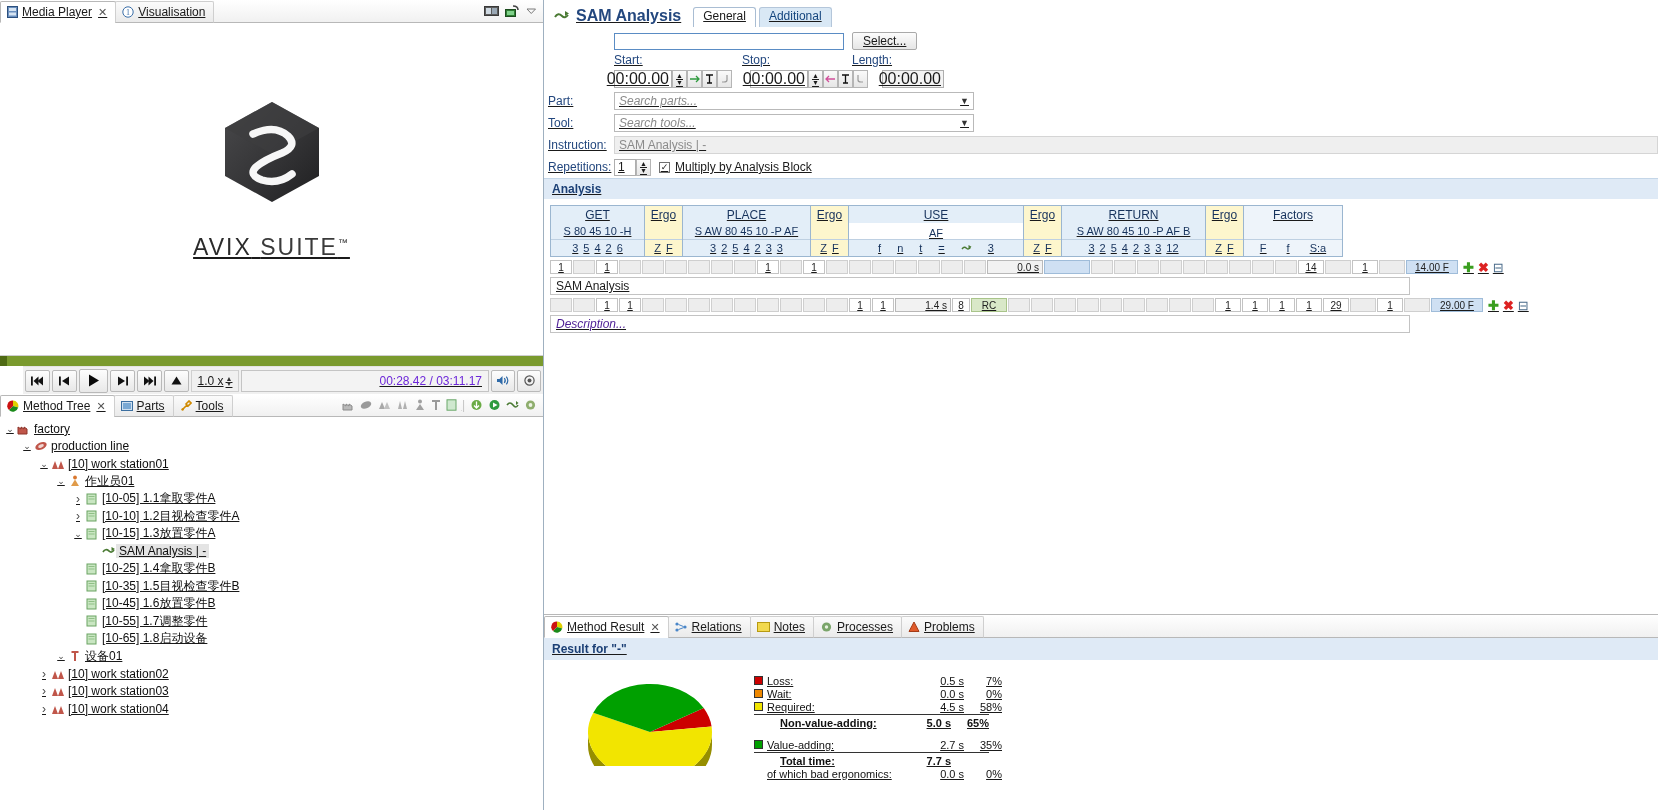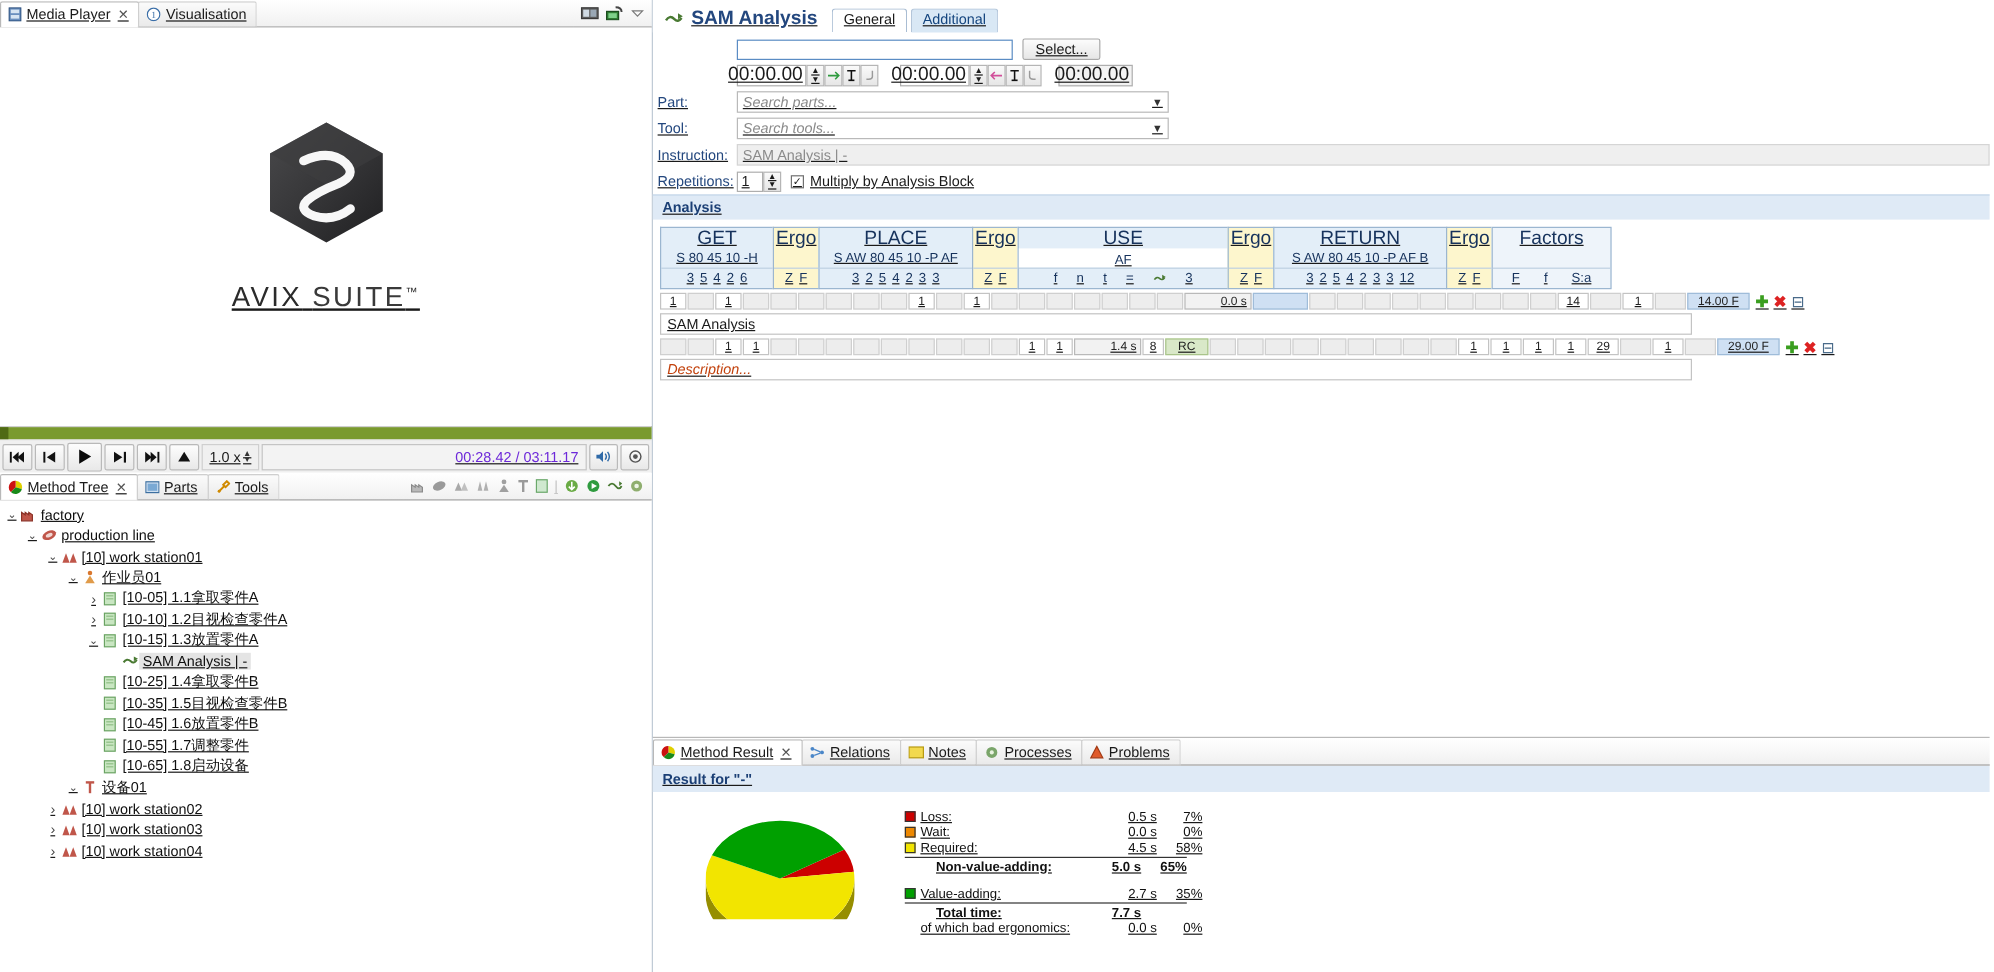--- a/index.html
+++ b/index.html
@@ -30,21 +30,21 @@
   .cube{width:104px;height:104px;position:relative;}
   .suitetext{margin-top:30px;font-size:23px;letter-spacing:2.0px;color:#2b2b2b;font-family:"Liberation Sans",sans-serif;}
   .suitetext .thin{font-weight:300;color:#3a3a3a;}
   .tm{font-size:10px;vertical-align:super;}
 
   
   .greenbar{height:10px;background:#7a9a2e;border-top:1px solid #cfcfcf;position:relative;}
   .greenbar .marker{position:absolute;left:0;top:0;width:7px;height:10px;background:#4f6a14;}
 
   
-  .playerbar{height:28px;background:#f0f0f0;border-top:1px solid #e3e3e3;display:flex;align-items:center;padding:0 2px;gap:2px;box-sizing:border-box;}
+  .playerbar{height:28px;background:#f0f0f0;border-top:1px solid #e3e3e3;display:flex;align-items:center;padding:0 2px;gap:2px;box-sizing:border-box;margin-left:23px;}
   .pbtn{width:25px;height:22px;background:linear-gradient(#fdfdfd,#e8e8e8);border:1px solid #b9b9b9;border-radius:2px;display:flex;align-items:center;justify-content:center;color:#111;font-size:11px;box-sizing:border-box;}
   .pbtn.play{width:29px;height:24px;}
   .speedbox{display:flex;align-items:center;gap:2px;height:22px;min-width:48px;padding:0 3px;background:#f0f0f0;border:1px solid #cfcfcf;box-sizing:border-box;justify-content:center;}
   .speedbox .val{font-size:12px;}
   .spin{display:flex;flex-direction:column;line-height:5px;font-size:7px;color:#333;}
   .timeline{flex:1;height:22px;background:#f3f3f3;border:1px solid #c4c4c4;display:flex;align-items:center;justify-content:flex-end;padding-right:6px;box-sizing:border-box;font-size:12px;color:#6d28d9;}
   .volbtn{width:24px;height:22px;background:linear-gradient(#fdfdfd,#e8e8e8);border:1px solid #b9b9b9;border-radius:2px;display:flex;align-items:center;justify-content:center;box-sizing:border-box;}
 
   
   .treepane{flex:1;display:flex;flex-direction:column;min-height:0;background:#fff;}
@@ -79,37 +79,37 @@
 
   .secthead{background:#dfeaf6;color:#1b3f75;font-weight:bold;font-size:12px;padding:3px 0 3px 8px;border-top:1px solid #c4d6e8;}
 
   
   .gridwrap{padding:6px 0 0 6px;}
   .ghead{display:flex;align-items:stretch;}
   .gcol{border:1px solid #9bb6d0;border-right:none;background:#e3eef8;display:flex;flex-direction:column;box-sizing:border-box;}
   .gcol:last-child{border-right:1px solid #9bb6d0;}
   .gcol.ergo{background:#fdf6cd;}
   .gcol.fact{background:#eef4fa;}
-  .gtitle{height:17px;display:flex;align-items:center;justify-content:center;font-size:16px;color:#16325c;}
+  .gtitle{height:17px;display:flex;align-items:center;justify-content:center;font-size:12px;color:#16325c;}
   .gsub{height:16px;display:flex;align-items:center;font-size:11px;color:#16325c;padding:0 3px;gap:4px;justify-content:center;}
   .gsub.right{justify-content:flex-end;}
   .gcode{height:16px;display:flex;align-items:center;font-size:11px;color:#16325c;border-top:1px solid #bed0e2;padding:0 3px;gap:4px;justify-content:center;}
 
   .grow{display:flex;align-items:center;height:16px;margin-top:2px;gap:1px;}
   .cell{height:14px;border:1px solid #c3c3c3;background:#fff;box-sizing:border-box;font-size:10px;display:flex;align-items:center;justify-content:center;color:#222;}
   .cell.gray{background:#ededed;border-color:#cfcfcf;}
   .cell.blue{background:#cfe0f3;border-color:#9fbcd9;}
   .cell.time{justify-content:flex-end;padding-right:3px;font-size:10px;background:#f2f2f2;border-color:#b9b9b9;}
   .cell.green{background:#d9e8c8;border-color:#a9c48a;}
   .rowicons{display:flex;align-items:center;gap:4px;padding-left:4px;font-size:13px;}
   .plus{color:#3a9e1f;font-weight:bold;}
   .xx{color:#d22;font-weight:bold;}
   .minus{color:#4a6b8a;}
   .descbar{height:18px;border:1px solid #c3c3c3;background:#fff;margin-top:2px;display:flex;align-items:center;padding:0 5px;font-size:12px;box-sizing:border-box;}
-  .descbar.ph{color:#c2410c;font-style:italic;}
+  .descbar.ph{color:#4c1d95;font-style:italic;}
 
   
   .resultpane{margin-top:auto;display:flex;flex-direction:column;border-top:1px solid #b8b8b8;}
   .reshead{background:#dfeaf6;color:#1b3f75;font-weight:bold;font-size:12px;padding:4px 0 4px 8px;}
   .resbody{display:flex;padding:14px 0 0 0;height:150px;box-sizing:border-box;}
   .piewrap{width:180px;display:flex;justify-content:center;padding-left:20px;}
   .legend{font-size:11px;color:#111;padding-left:10px;}
   .lrow{display:flex;align-items:center;height:13px;}
   .swatch{width:9px;height:9px;border:1px solid #333;margin-right:4px;box-sizing:border-box;}
   .lname{width:155px;}
@@ -559,20 +559,26 @@
     </div>
 
     <div class="formarea">
       <div class="frow">
         <div style="width:66px;flex:0 0 66px;"></div>
         <div class="txtinput" style="width:230px;"></div>
         <div style="width:8px;"></div>
         <div class="btn">Select...</div>
       </div>
 
+      <div class="frow" style="height:16px;">
+        <div style="width:66px;flex:0 0 66px;"></div>
+        <div class="lbl3" style="width:128px;">Start:</div>
+        <div class="lbl3" style="width:110px;">Stop:</div>
+        <div class="lbl3">Length:</div>
+      </div>
 
       <div class="frow">
         <div style="width:66px;flex:0 0 66px;"></div>
         <div class="timebox" style="width:58px;">00:00.00</div>
         <div class="tinybtn">
             <span style="font-size:7px;line-height:7px;">▲<br>▼</span>
           </div>
         <div class="tinybtn">
           <svg width="11" height="10" viewBox="0 0 11 10">
               <path d="M1 5 h9 M7 2 l3 3 l-3 3" stroke="#2f9b3f" fill="none" stroke-width="1.3"></path>

